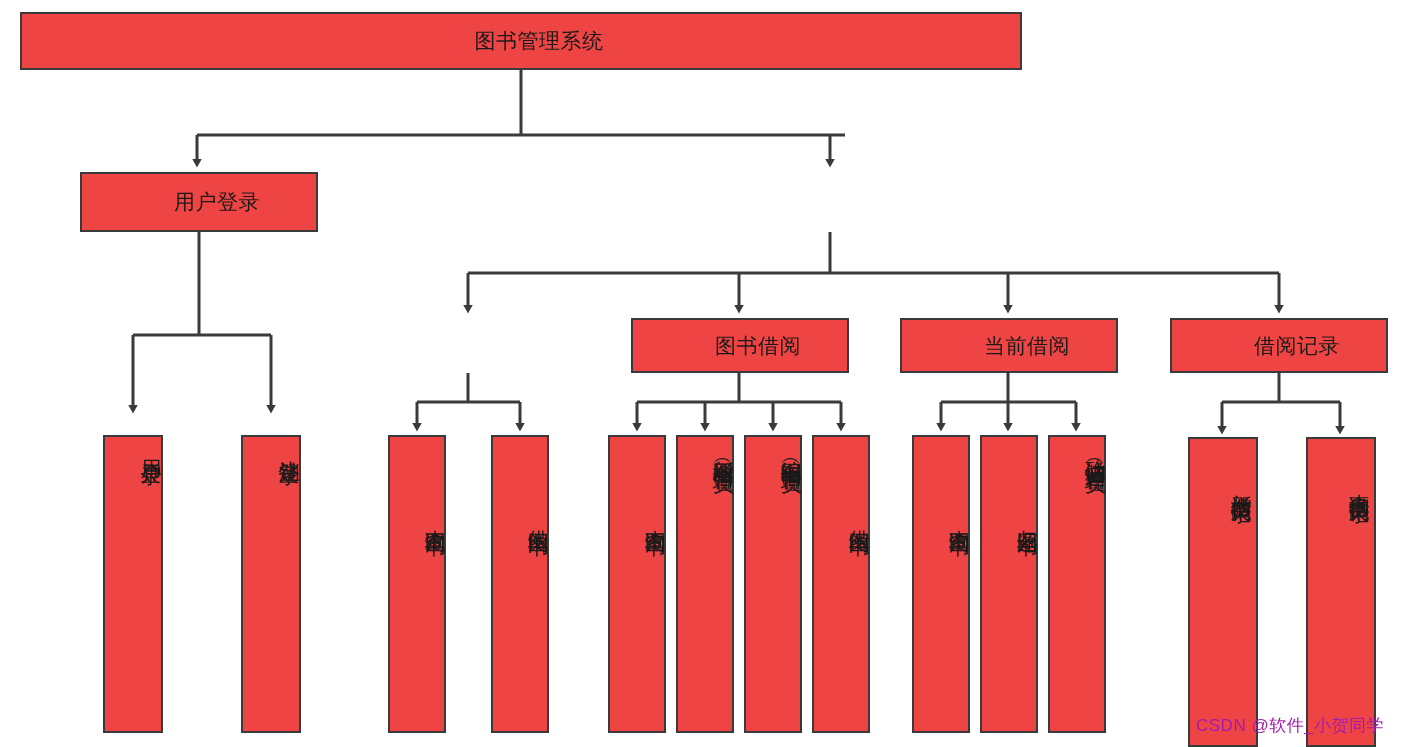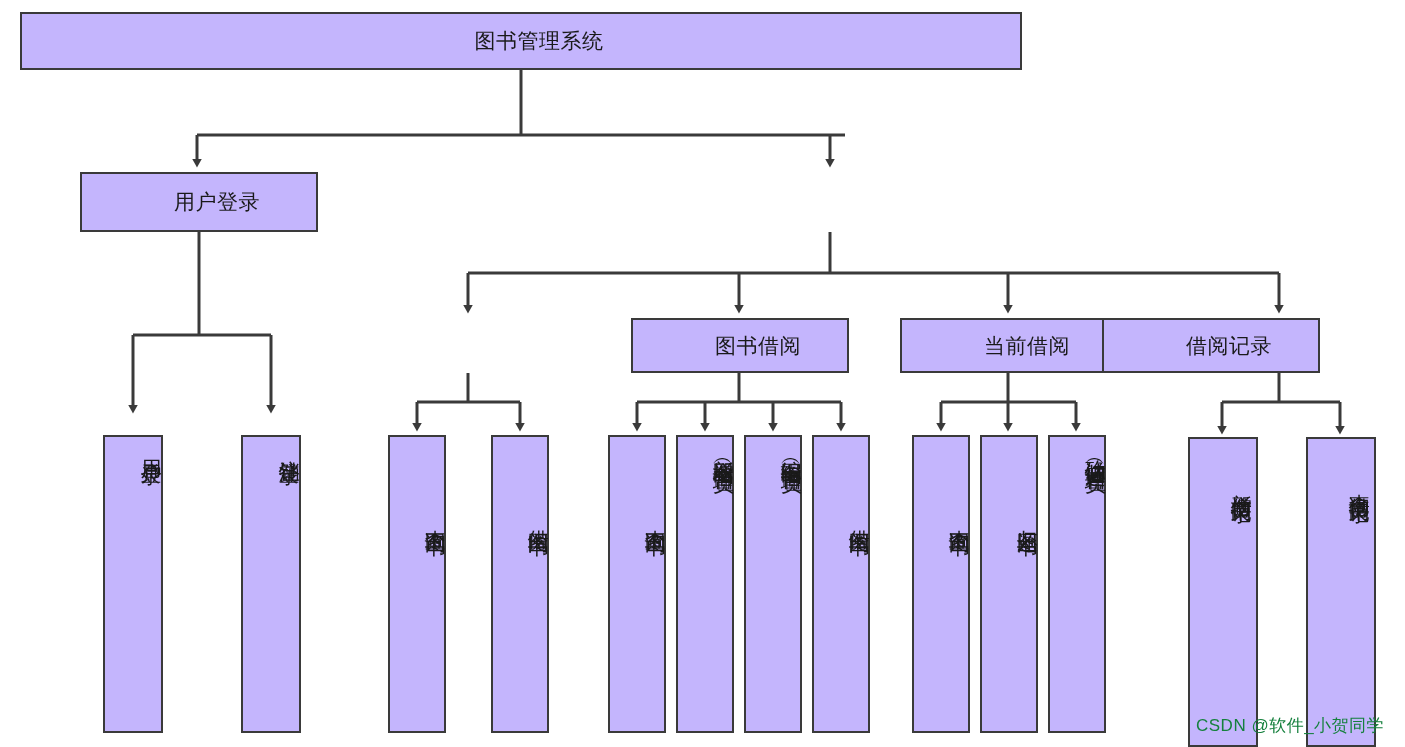--- a/index.html
+++ b/index.html
@@ -22,21 +22,21 @@
     position: absolute;
     left: 0;
     top: 0;
     width: 1405px;
     height: 747px;
     pointer-events: none;
   }
   .node {
     position: absolute;
     box-sizing: border-box;
-    background: #c4b5fd;
+    background: #ef4444;
     border: 2px solid #3a3a3a;
     display: flex;
     align-items: center;
     justify-content: center;
     color: #1a1a1a;
     padding-left: 36px;
   }
   .node.horizontal {
     font-size: 21px;
     line-height: 1.2;
@@ -52,21 +52,21 @@
     text-orientation: upright;
     font-size: 21px;
     line-height: 1.35;
     letter-spacing: 2px;
     white-space: nowrap;
     color: #1a1a1a;
   }
   .watermark {
     position: absolute;
     font-size: 17px;
-    color: #15803d;
+    color: #a21caf;
     letter-spacing: 0.5px;
     white-space: nowrap;
     user-select: none;
   }
 </style>
 </head>
 <body>
 
 <div id="diagram-root">
 
@@ -126,21 +126,21 @@
 
   <div class="node vertical" style="left:103px; top:435px; width:60px; height:298px;">
     <span class="vlabel">用户登录</span>
   </div>
   <div class="node vertical" style="left:241px; top:435px; width:60px; height:298px;">
     <span class="vlabel">注销登录</span>
   </div>
 
   <div class="node horizontal" style="left:631px; top:318px; width:218px; height:55px;">图书借阅</div>
   <div class="node horizontal" style="left:900px; top:318px; width:218px; height:55px;">当前借阅</div>
-  <div class="node horizontal" style="left:1102px; top:318px; width:218px; height:55px;">借阅记录</div>
+  <div class="node horizontal" style="left:1170px; top:318px; width:218px; height:55px;">借阅记录</div>
 
   <div class="node vertical" style="left:388px; top:435px; width:58px; height:298px; padding-top:76px;">
     <span class="vlabel">查询图书</span>
   </div>
   <div class="node vertical" style="left:491px; top:435px; width:58px; height:298px; padding-top:76px;">
     <span class="vlabel">借阅图书</span>
   </div>
 
   <div class="node vertical" style="left:608px; top:435px; width:58px; height:298px; padding-top:76px;">
     <span class="vlabel">查询图书</span>

